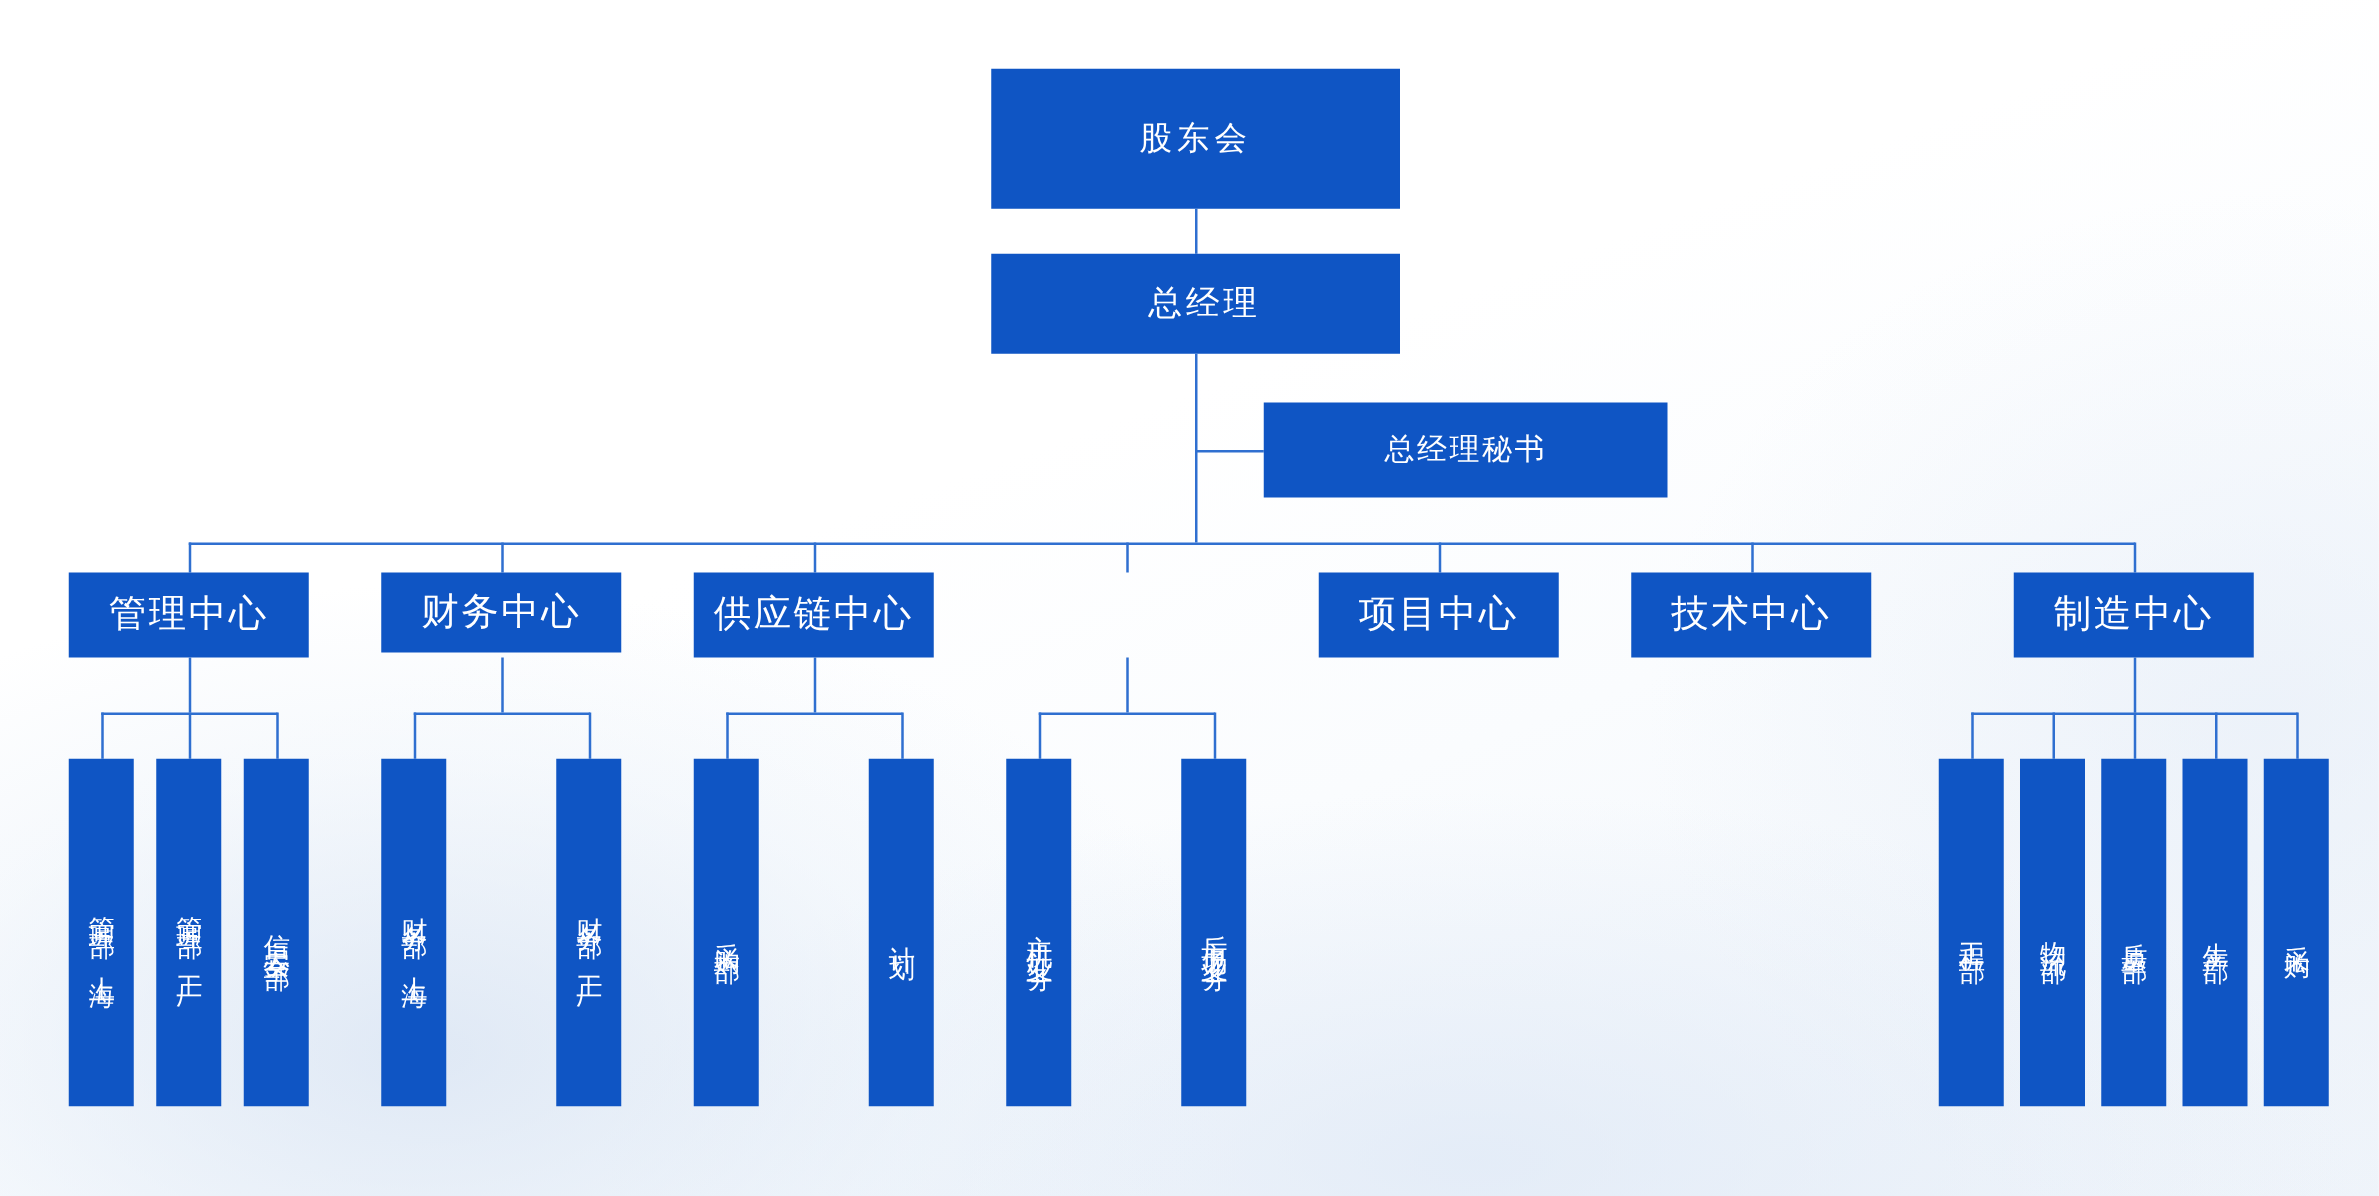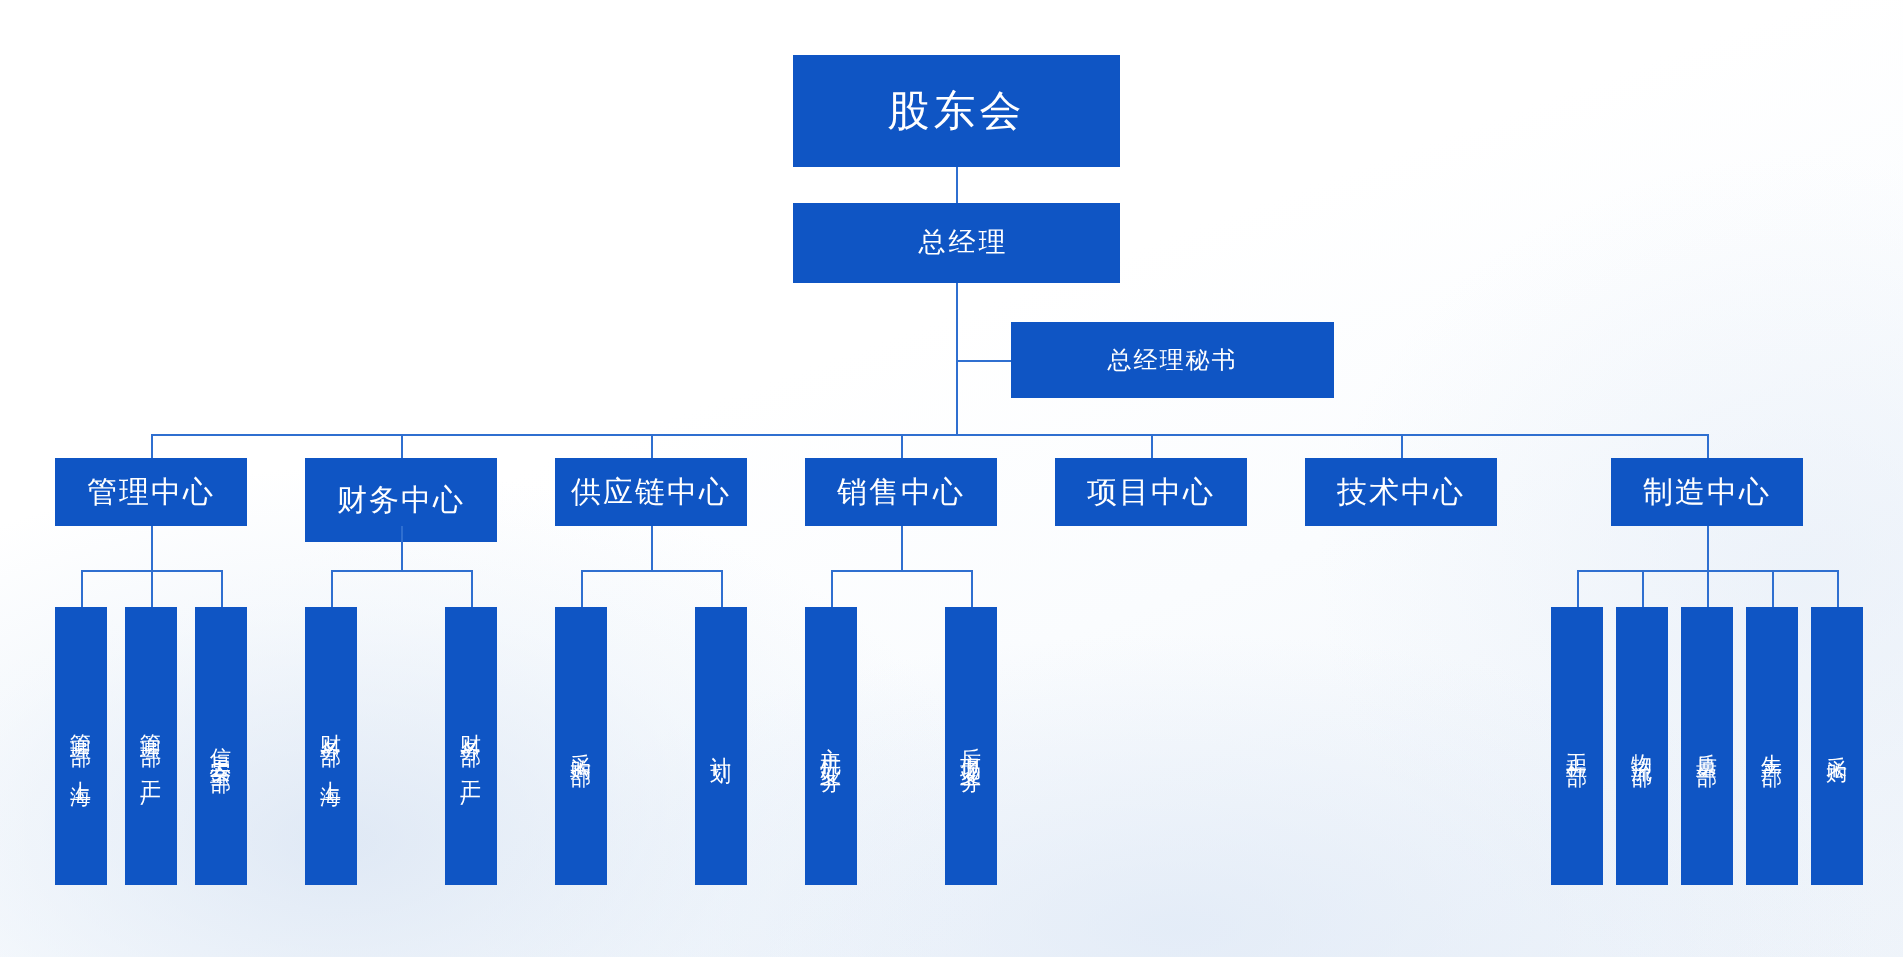--- a/index.html
+++ b/index.html
@@ -50,21 +50,21 @@
   }
 
   .node.vert {
     writing-mode: vertical-rl;
     text-orientation: upright;
     letter-spacing: 6px;
     line-height: 1;
     padding: 6px 0;
   }
 
-  .node-root   { font-size: 42px; letter-spacing: 4px; }
+  .node-root   { font-size: 26px; letter-spacing: 4px; }
   .node-l2     { font-size: 27px; letter-spacing: 3px; padding-left: 14px; }
   .node-sec    { font-size: 24px; letter-spacing: 2px; }
   .node-center { font-size: 30px; letter-spacing: 2px; }
   .node-leaf   { font-size: 21px; }
 </style>
 </head>
 <body>
 
 <div id="canvas">
 
@@ -84,23 +84,22 @@
 
   <div class="line vline" style="left:151px;  top:434px; width:1.5px; height:24px;"></div>
   <div class="line vline" style="left:401px;  top:434px; width:1.5px; height:24px;"></div>
   <div class="line vline" style="left:651px;  top:434px; width:1.5px; height:24px;"></div>
   <div class="line vline" style="left:901px;  top:434px; width:1.5px; height:24px;"></div>
   <div class="line vline" style="left:1151px; top:434px; width:1.5px; height:24px;"></div>
   <div class="line vline" style="left:1401px; top:434px; width:1.5px; height:24px;"></div>
   <div class="line vline" style="left:1707px; top:434px; width:1.5px; height:24px;"></div>
 
   <div class="node node-center" style="left:55px;   top:458px; width:192px; height:68px;">管理中心</div>
-  <div class="node node-center" style="left:305px;  top:458px; width:192px; height:84px;">财务中心</div>
+  <div class="node node-center" style="left:305px;  top:458px; width:192px; height:64px;">财务中心</div>
   <div class="node node-center" style="left:555px;  top:458px; width:192px; height:68px;">供应链中心</div>
-  <div class="node node-center" style="left:805px;  top:458px; width:192px; height:68px;">销售中心</div>
   <div class="node node-center" style="left:1055px; top:458px; width:192px; height:68px;">项目中心</div>
   <div class="node node-center" style="left:1305px; top:458px; width:192px; height:68px;">技术中心</div>
   <div class="node node-center" style="left:1611px; top:458px; width:192px; height:68px;">制造中心</div>
 
   <div class="line vline" style="left:151px; top:526px; width:1.5px; height:44px;"></div>
   <div class="line hline" style="left:81px;  top:570px; width:141px; height:1.5px;"></div>
   <div class="line vline" style="left:81px;  top:570px; width:1.5px; height:37px;"></div>
   <div class="line vline" style="left:151px; top:570px; width:1.5px; height:37px;"></div>
   <div class="line vline" style="left:221px; top:570px; width:1.5px; height:37px;"></div>
 

